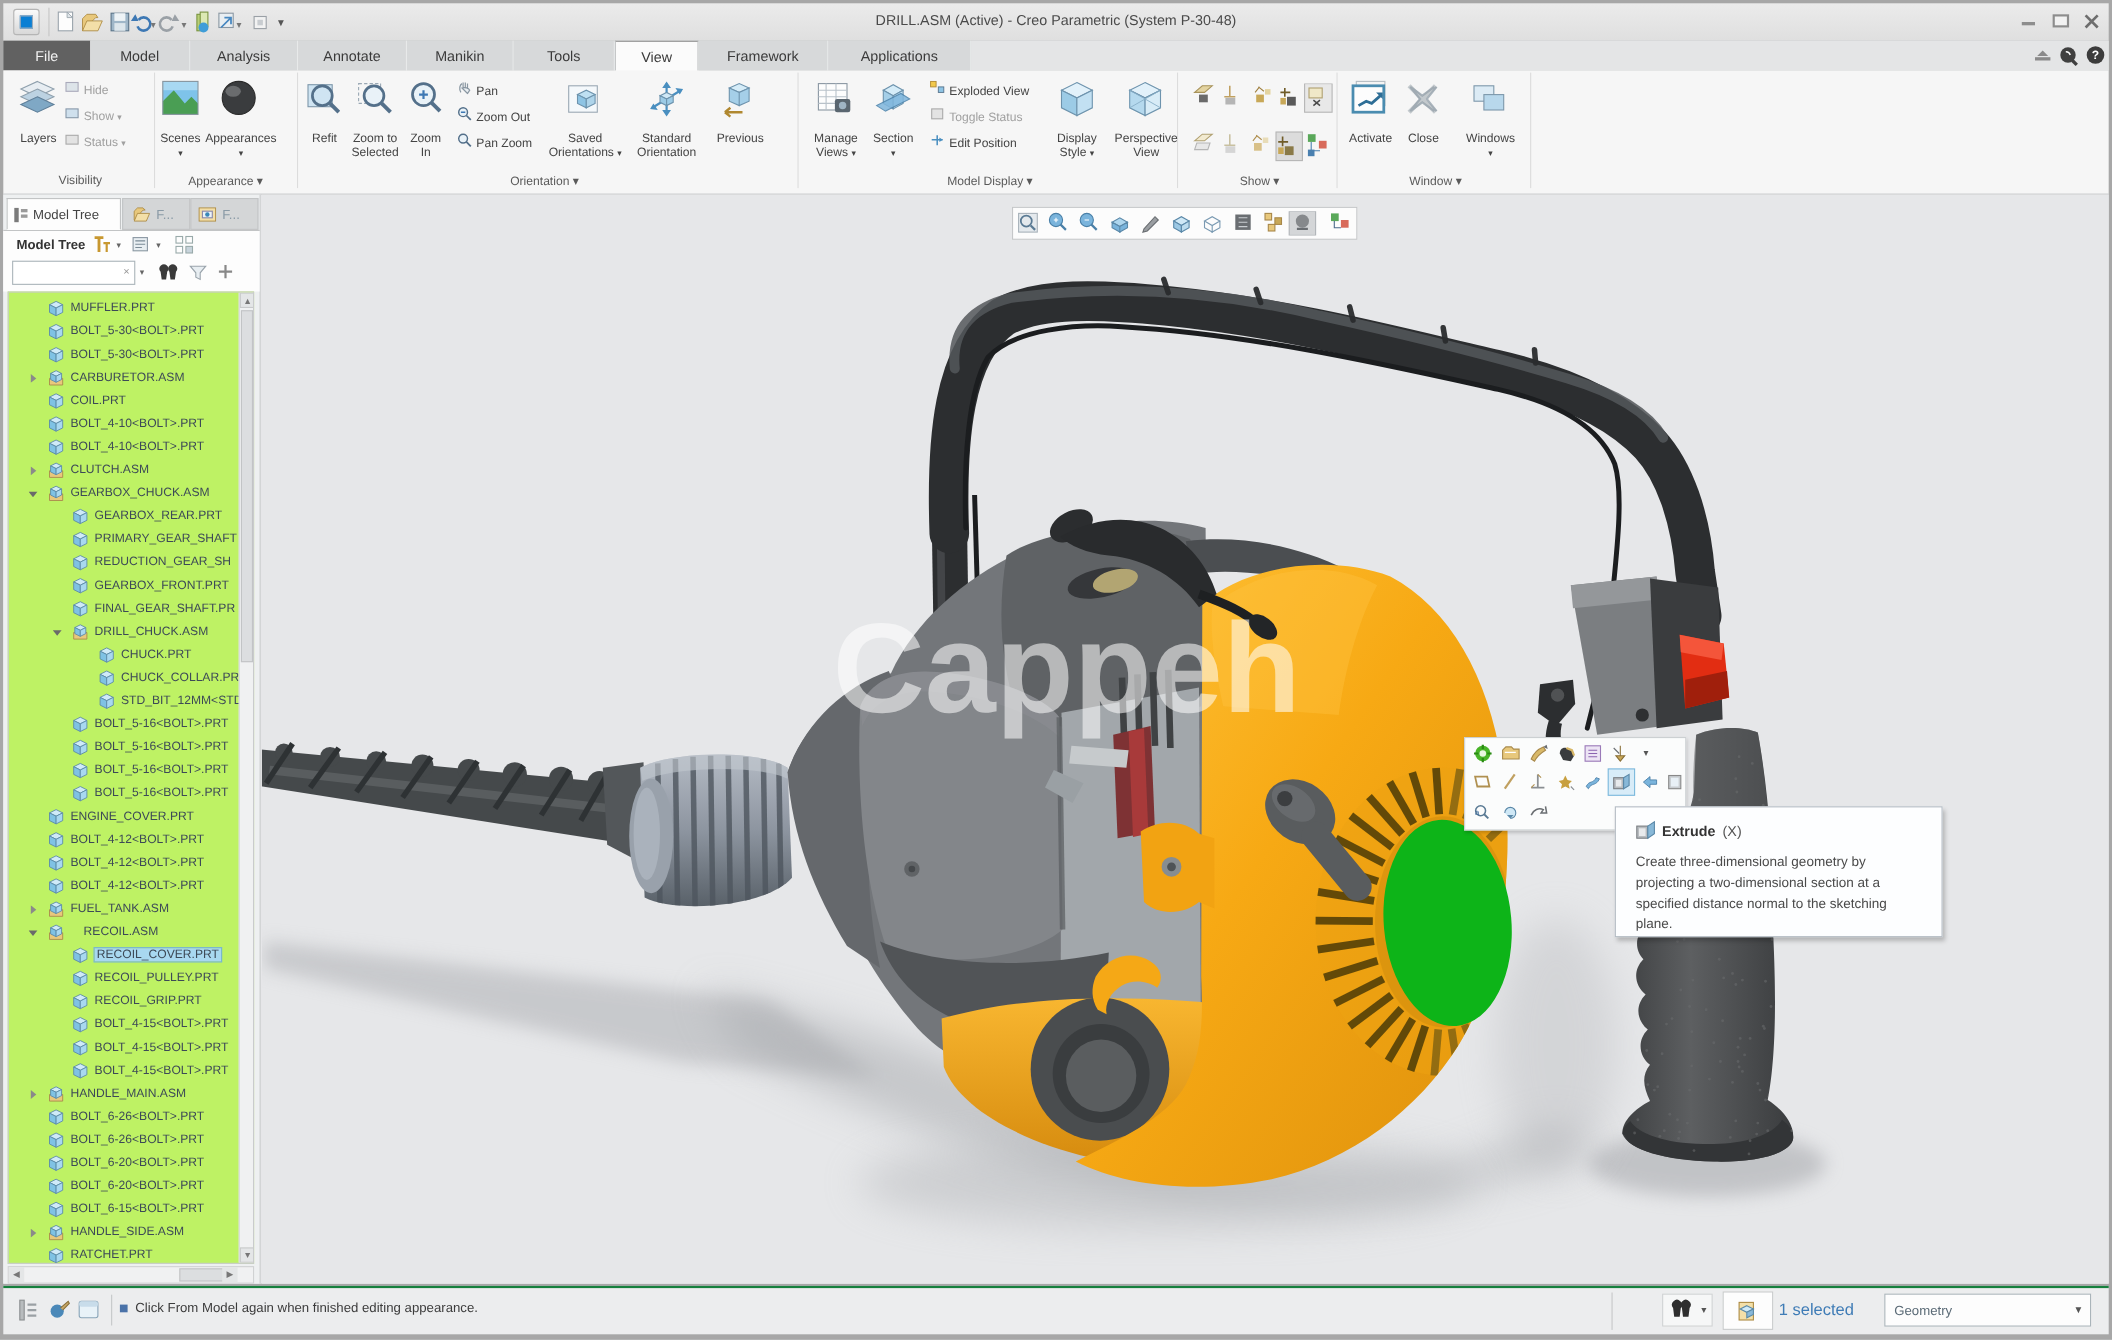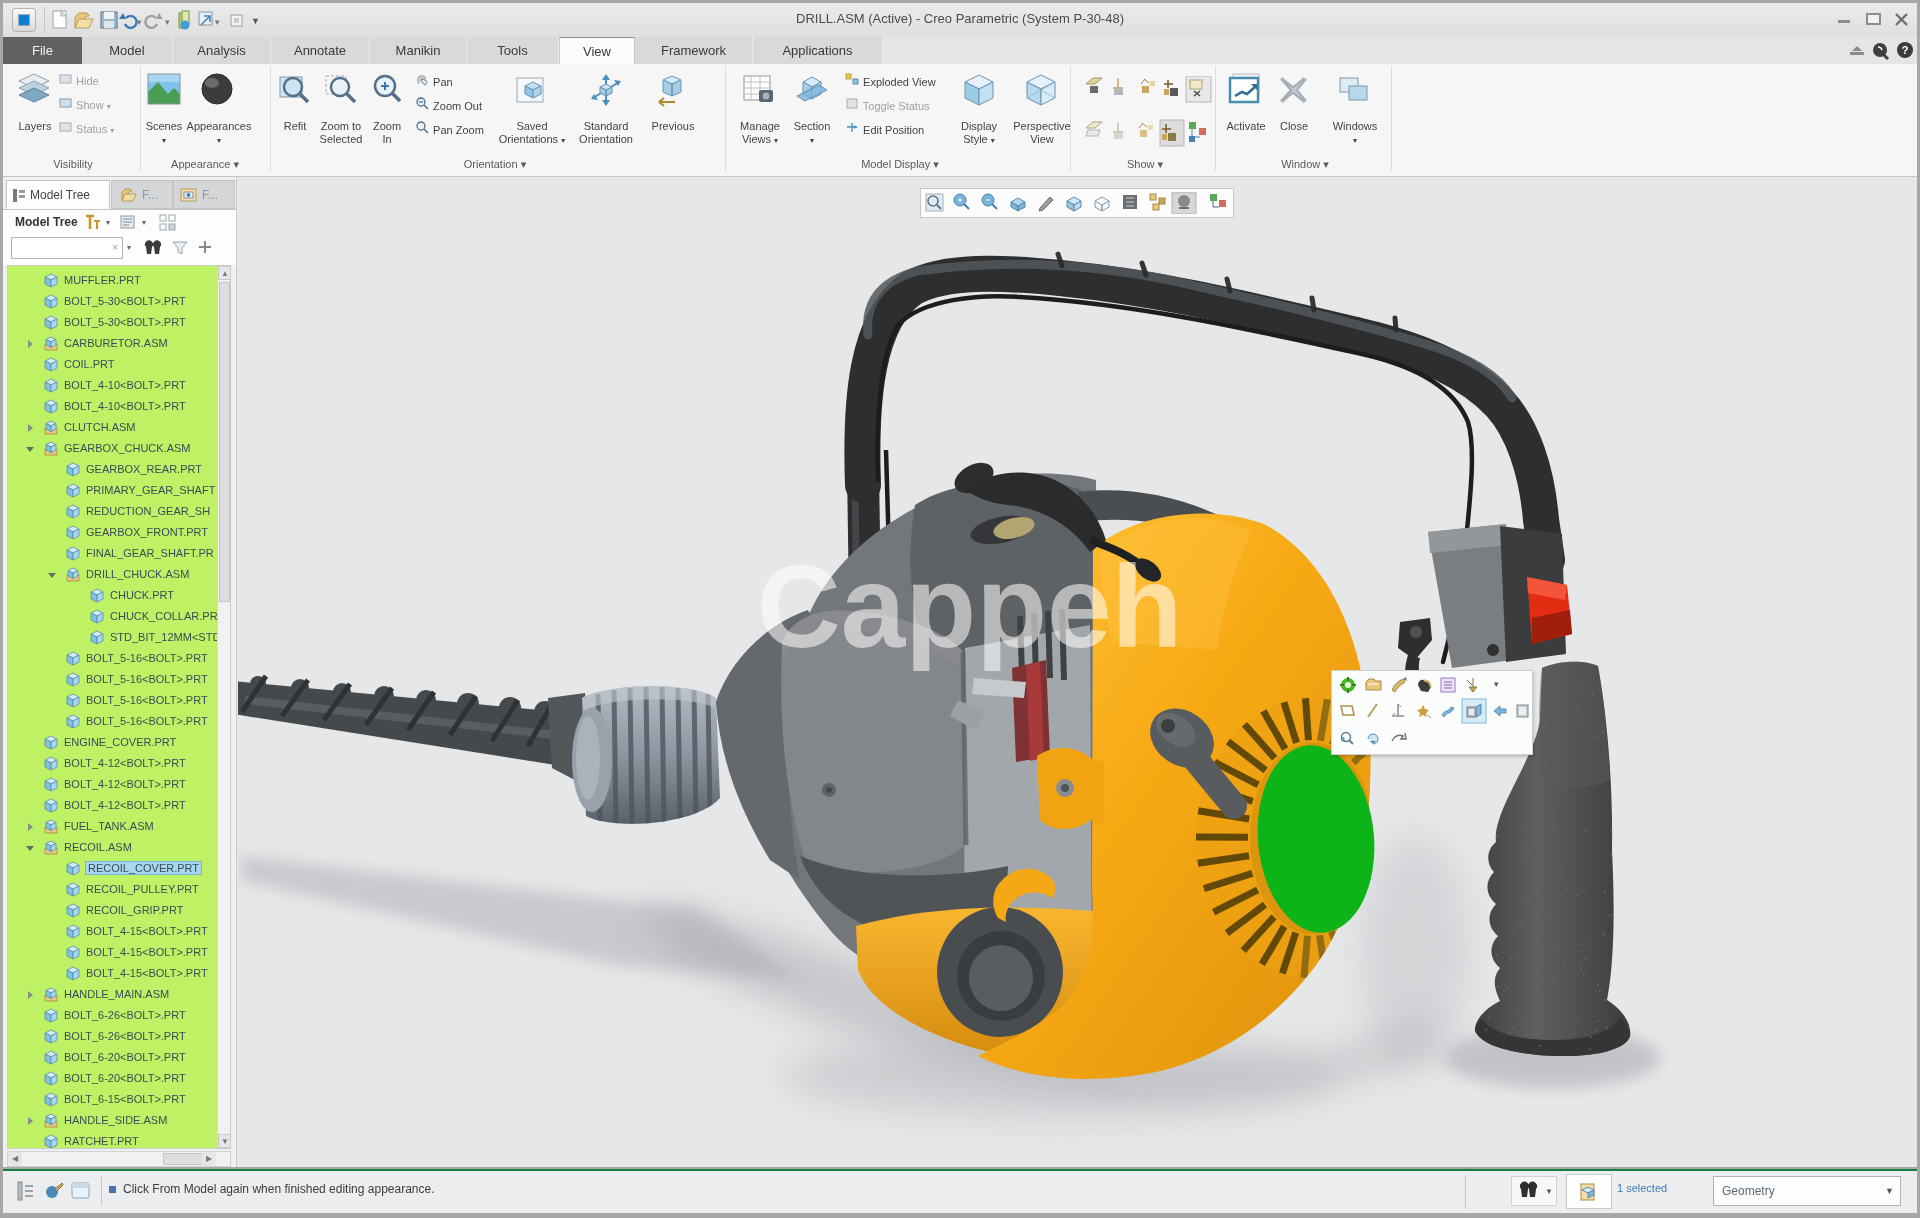--- a/index.html
+++ b/index.html
@@ -527,21 +527,21 @@
           </svg>
           <span class="lbl" style="left:56px;">FUEL_TANK.ASM</span>
         </div>
       <div class="trow" style="top:571px;left:0;width:210px;">
           <svg class="abs" style="left:18px;top:7px" width="9" height="8">
             <path d="M0 2 L8 2 L4 7 Z" fill="#6a6a6a"></path>
           </svg>
           <svg class="abs" style="left:36px;top:3px" width="15" height="15">
             <use href="#asm"></use>
           </svg>
-          <span class="lbl" style="left:56px;">RECOIL.ASM</span>
+          <span class="lbl" style="left:68px;">RECOIL.ASM</span>
         </div>
       <div class="trow" style="top:592px;left:0;width:210px;">
           <svg class="abs" style="left:58px;top:3px" width="15" height="15">
             <use href="#cube"></use>
           </svg>
           <span class="lbl" style="left:78px;background:#a8d8f0;outline:1px solid #74b2d8;padding:0 2px;">RECOIL_COVER.PRT</span>
         </div>
       <div class="trow" style="top:613px;left:0;width:210px;">
           <svg class="abs" style="left:58px;top:3px" width="15" height="15">
             <use href="#cube"></use>
@@ -1107,20 +1107,30 @@
           </g>
       <g transform="translate(33,60)">
             <path d="M3 8 a5 5 0 1 1 5 5" fill="#cfe8f6" stroke="#5a88a8"></path>
             <path d="M8 13 l-3 -3 h6 z" fill="#5a88a8"></path>
           </g>
       <g transform="translate(58,60)">
             <path d="M2 10 C4 5 9 3 13 5 l-2 3 h5 l-1 -6" fill="none" stroke="#6a6e72" stroke-width="1.4"></path>
           </g>
     </svg>
   </div>
+  <div class="abs" style="left:1230px;top:556px;width:298px;height:119px;background:#fdfeff;border:1px solid #b4bcc4;box-shadow:2px 3px 4px rgba(0,0,0,.22);">
+    <svg class="abs" style="left:18px;top:12px" width="18" height="18" viewBox="0 0 18 18">
+          <rect x="1" y="5" width="10" height="11" fill="#b8bcc0" stroke="#7a7e82"></rect>
+          <path d="M11 5 l6 -4 v11 l-6 4 z" fill="#88b8d8" stroke="#5a88a8"></path>
+          <rect x="3" y="7" width="6" height="7" fill="#e8eaec"></rect>
+        </svg>
+    <span class="abs" style="left:42px;top:14px;font-size:13px;font-weight:bold;color:#333;">Extrude</span>
+    <span class="abs" style="left:97px;top:14px;font-size:13px;color:#555;">(X)</span>
+    <div class="abs" style="left:18px;top:40px;width:252px;font-size:12.3px;line-height:19px;color:#4a4a4a;">Create three-dimensional geometry by projecting a two-dimensional section at a specified distance normal to the sketching plane.</div>
+  </div>
 </div>
 </div>
 <div id="statusbar" class="abs">
   <svg class="abs" style="left:12px;top:9px" width="22" height="22" viewBox="0 0 22 22">
       <rect x="3" y="2" width="4" height="18" fill="#b8bcbe" stroke="#8a8e90"></rect>
       <path d="M10 6 h8 M10 11 h8 M10 16 h8" stroke="#9aa0a4" stroke-width="2"></path>
     </svg>
   <svg class="abs" style="left:40px;top:9px" width="22" height="22" viewBox="0 0 22 22">
       <circle cx="9" cy="12" r="6" fill="#4a88b8"></circle>
       <path d="M12 9 L19 3 l1 2 -6 6" fill="#c8a868" stroke="#8a7038"></path>
@@ -1139,18 +1149,18 @@
       <path d="M12 9 a4.5 4.5 0 1 1 7 0 l-1 8 h-5 z" fill="#2e2e2e"></path>
     </svg>
   <span class="abs" style="left:1542px;top:16px;font-size:8px;color:#555;">▼</span>
   <div class="abs" style="left:1563px;top:3px;width:46px;height:35px;background:#fdfdfd;border:1px solid #c8cacb;">
     <svg class="abs" style="left:12px;top:6px" width="22" height="22" viewBox="0 0 22 22">
         <rect x="2" y="3" width="13" height="16" fill="#f3dfa8" stroke="#ad8b43"></rect>
         <path d="M9 6 L15 9 L9 12 L3 9 Z" fill="#cfeaf8" stroke="#5b8aa8"></path>
         <path d="M15 9 V14 L9 17 V12 Z" fill="#88b8d8" stroke="#5b8aa8"></path>
       </svg>
   </div>
-  <div class="abs" style="left:1614px;top:11px;font-size:11px;color:#3f7cb6;text-align:right;">1 selected</div>
+  <div class="abs" style="left:1614px;top:11px;font-size:15px;color:#3f7cb6;text-align:right;">1 selected</div>
   <div class="abs" style="left:1710px;top:5px;width:188px;height:30px;background:#fdfdfd;border:1px solid #aab4ba;">
     <span class="abs" style="left:8px;top:7px;font-size:12px;color:#5a6a76;">Geometry</span>
     <span class="abs" style="right:6px;top:9px;font-size:9px;color:#555;">▼</span>
   </div>
 </div>
 
 </body></html>

